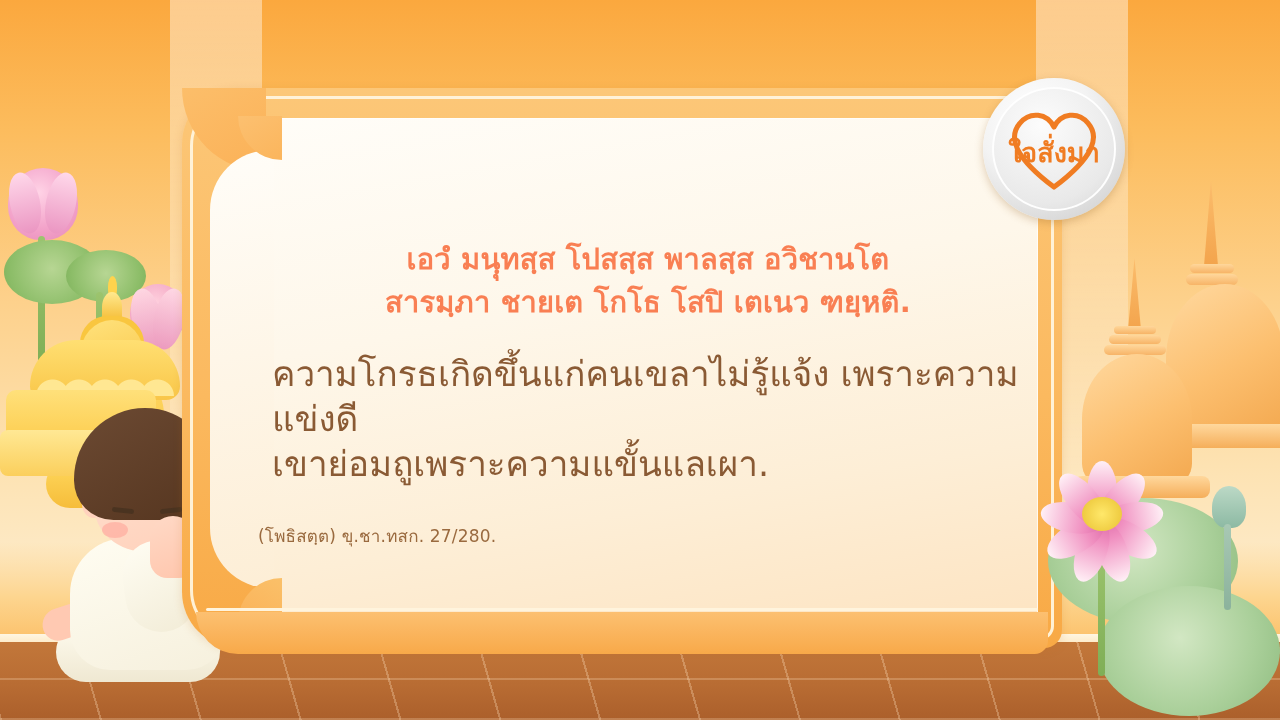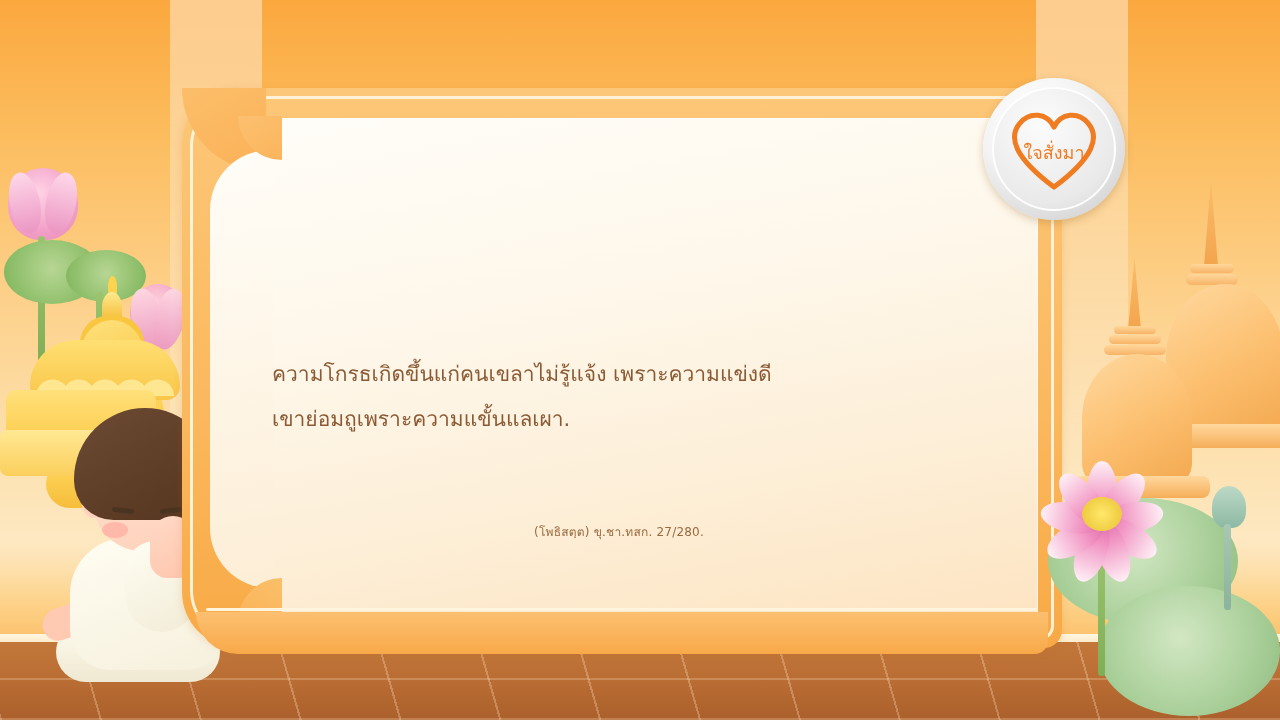--- a/index.html
+++ b/index.html
@@ -163,25 +163,25 @@
   }
 
   
   .pali{
     position:absolute;left:258px;top:238px;width:780px;
     color:#f97f53;font-size:29px;line-height:43px;font-weight:700;
     text-align:center;letter-spacing:.2px;
   }
   .thai{
     position:absolute;left:272px;top:352px;width:760px;
-    color:#8a5a34;font-size:21px;line-height:45px;font-weight:400;
+    color:#8a5a34;font-size:35px;line-height:45px;font-weight:400;
   }
   .cite{
-    position:absolute;left:258px;top:522px;width:722px;text-align:center;
-    color:#9a6a3f;font-size:12px;letter-spacing:.2px;
+    position:absolute;left:258px;top:522px;width:722px;text-align:left;
+    color:#9a6a3f;font-size:17px;letter-spacing:.2px;
   }
   .site{
     position:absolute;left:258px;top:604px;width:752px;text-align:right;
     color:#f6a65c;font-size:22px;letter-spacing:1.2px;
   }
 
   
   .logo{
     position:absolute;left:983px;top:78px;width:142px;height:142px;border-radius:50%;
     background:radial-gradient(circle at 36% 28%,#ffffff 0%,#f3f3f3 42%,#dcdcdc 74%,#c9c9c9 100%);
@@ -192,21 +192,21 @@
     content:"";position:absolute;left:9px;top:9px;right:9px;bottom:9px;border-radius:50%;
     border:2px solid rgba(255,255,255,.95);
     background:radial-gradient(circle at 40% 30%,#fcfcfc,#e9e9e9 70%,#d6d6d6 100%);
   }
   .heart{
     position:absolute;left:50%;top:50%;transform:translate(-50%,-52%);
     width:104px;height:96px;
   }
   .logo-text{
     position:absolute;left:50%;top:52%;transform:translate(-50%,-50%);
-    color:#f07c22;font-size:18px;font-weight:400;white-space:nowrap;
+    color:#f07c22;font-size:27px;font-weight:700;white-space:nowrap;
   }
 
   
   .rl-pad{position:absolute;border-radius:50%;
     background:radial-gradient(circle at 45% 40%,#d2e7c3,#a9cf99 60%,#8dba7e);}
   .rl-flower{position:absolute;width:120px;height:110px;}
   .rl-pet{position:absolute;left:50%;top:50%;width:30px;height:62px;border-radius:50% 50% 46% 46%;
     background:linear-gradient(180deg,#fff0f6,#f08fc0 72%,#e171ad);transform-origin:50% 100%;}
   .rl-core{position:absolute;left:50%;top:42%;transform:translate(-50%,-50%);
     width:40px;height:34px;border-radius:50%;background:radial-gradient(circle,#ffe86a,#e9c132);}
@@ -279,20 +279,22 @@
     <div class="c-hands"></div>
   </div>
 
   <div class="card-outer"></div>
   <div class="card-notch-tl"></div>
   <div class="card-inner"></div>
   <div class="card-inner-curve"></div>
   <div class="card-bottom-band"></div>
 
   <div class="pali">
+    <div>เอวํ มนฺุทสฺส โปสสฺส    พาลสฺส อวิชานโต</div>
+    <div>สารมฺภา ชายเต โกโธ  โสปิ เตเนว ฑยฺหติ.</div>
   </div>
 
   <div class="thai">
     <div>ความโกรธเกิดขึ้นแก่คนเขลาไม่รู้แจ้ง เพราะความแข่งดี</div>
     <div>เขาย่อมถูเพราะความแขั้นแลเผา.</div>
   </div>
 
   <div class="cite">(โพธิสตฺต) ขุ.ชา.ทสก. 27/280.</div>
 
   <div class="logo">

